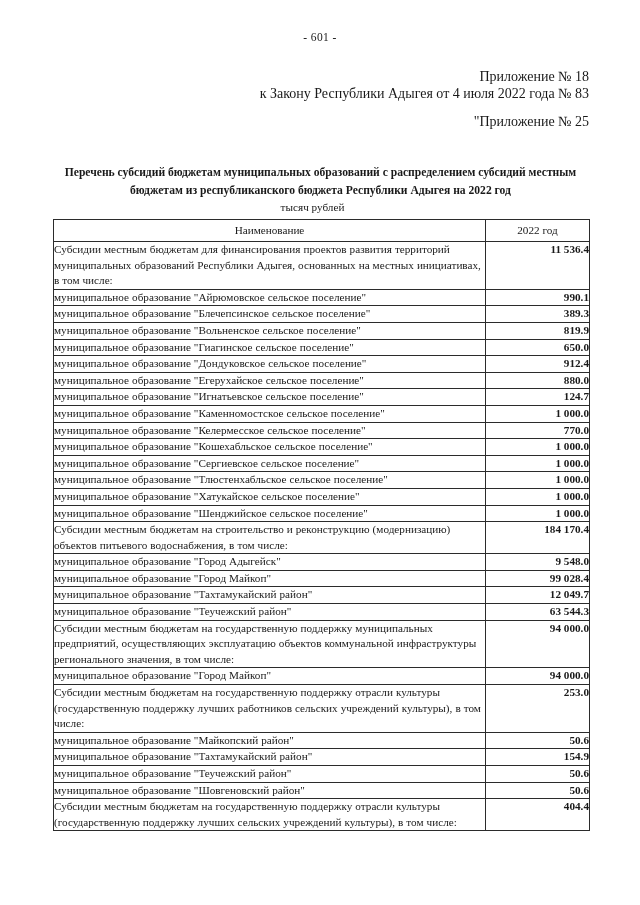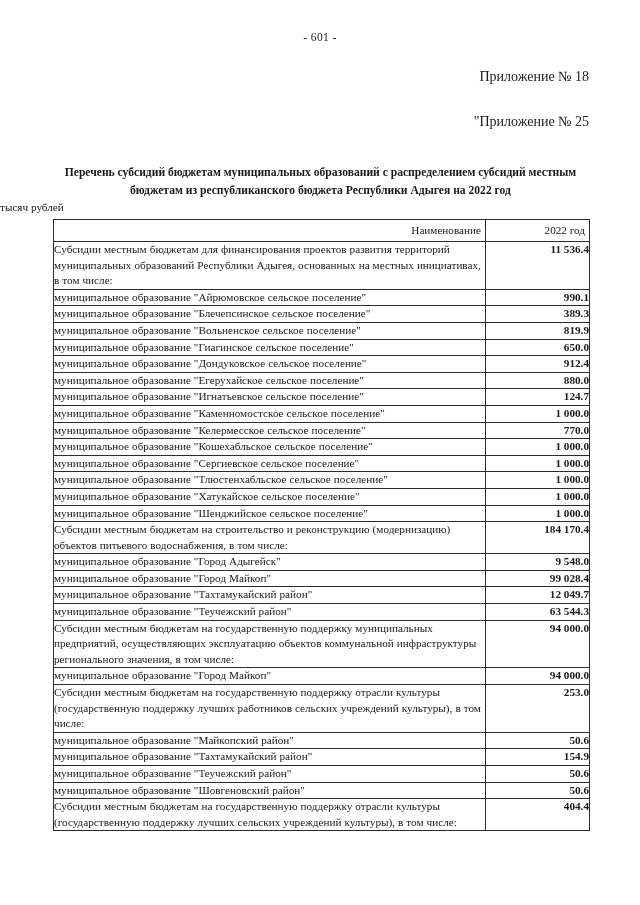--- a/index.html
+++ b/index.html
@@ -56,23 +56,23 @@
     text-align: center;
     font-size: 11.6px;
     font-weight: bold;
     line-height: 17.5px;
   }
 
   
   .units-note {
     position: absolute;
     top: 201px;
-    left: 0;
+    left: 18px;
     width: 589px;
-    text-align: left;
+    text-align: center;
     font-size: 11.2px;
   }
 
   
   .budget-table {
     position: absolute;
     top: 219px;
     left: 53px;
     width: 536px;
     border-collapse: collapse;
@@ -82,21 +82,21 @@
   .budget-table col.c-name { width: 432px; }
   .budget-table col.c-val  { width: 104px; }
 
   .budget-table th,
   .budget-table td {
     border: 1px solid #2b2b2b;
     padding: 0;
     vertical-align: top;
   }
   .budget-table thead th {
-    text-align: right;
+    text-align: center;
     font-weight: normal;
     height: 18px;
     line-height: 18px;
     padding: 1px 4px 2px 4px;
   }
   .cell-name {
     padding: 1px 3px 2px 3px;
     line-height: 15.6px;
     text-align: left;
     word-spacing: 0.2px;
@@ -113,20 +113,21 @@
 </style>
 </head>
 <body>
 
 <div class="page">
 
   <div class="page-number">- 601 -</div>
 
   <div class="ref-block first">
     <span class="ref-line">Приложение № 18</span>
+    <span class="ref-line">к Закону Республики Адыгея от 4 июля 2022 года № 83</span>
   </div>
 
   <div class="ref-block second">
     <span class="ref-line">"Приложение № 25</span>
   </div>
 
   <div class="doc-title">
     <span class="title-line">Перечень субсидий бюджетам муниципальных образований с распределением субсидий</span>
     <span class="title-line">местным бюджетам из республиканского бюджета Республики Адыгея на 2022 год</span>
   </div>

